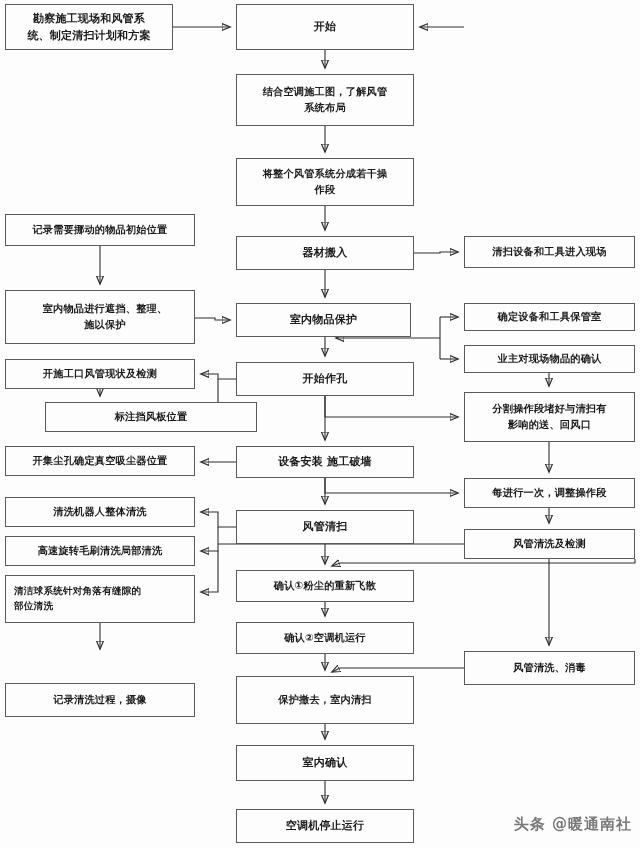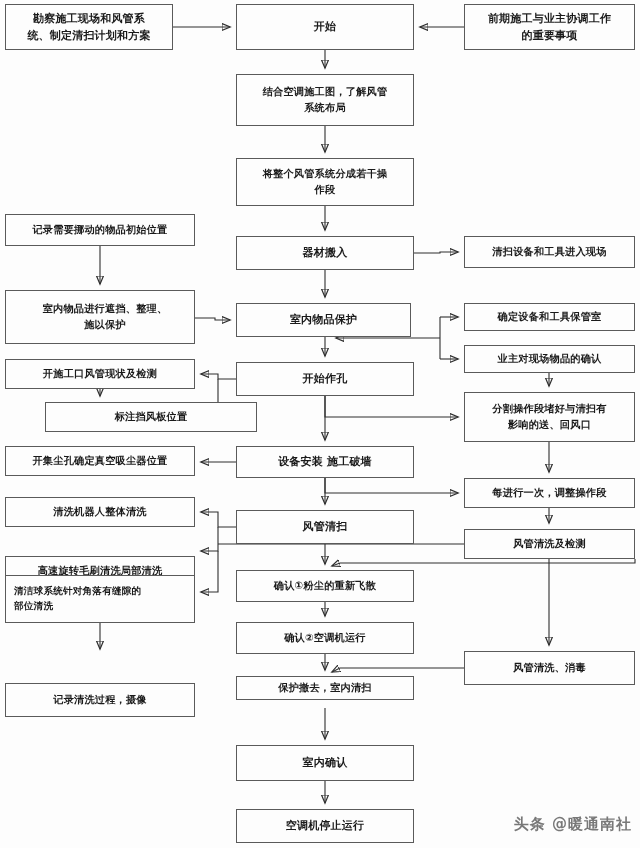--- a/index.html
+++ b/index.html
@@ -142,26 +142,20 @@
     <span>
       <span>勘察施工现场和风管系</span>
       <span>统、制定清扫计划和方案</span>
     </span>
   </div>
 
   <div class="node" style="left:236px;top:4px;width:178px;height:46px;">
     <span>开始</span>
   </div>
 
-  <div class="node" style="left:464px;top:4px;width:171px;height:46px;">
-    <span>
-      <span>前期施工与业主协调工作</span>
-      <span>的重要事项</span>
-    </span>
-  </div>
 
   <div class="node small" style="left:236px;top:74px;width:178px;height:52px;">
     <span>
       <span>结合空调施工图，了解风管</span>
       <span>系统布局</span>
     </span>
   </div>
 
   <div class="node small" style="left:236px;top:158px;width:178px;height:48px;">
     <span>
@@ -233,21 +227,21 @@
   </div>
 
   <div class="node small" style="left:5px;top:497px;width:190px;height:30px;">
     <span>清洗机器人整体清洗</span>
   </div>
 
   <div class="node" style="left:236px;top:510px;width:178px;height:34px;">
     <span>风管清扫</span>
   </div>
 
-  <div class="node small" style="left:5px;top:536px;width:190px;height:30px;margin-top:20px;">
+  <div class="node small" style="left:5px;top:536px;width:190px;height:30px;">
     <span>高速旋转毛刷清洗局部清洗</span>
   </div>
 
   <div class="node small" style="left:464px;top:529px;width:171px;height:30px;">
     <span>风管清洗及检测</span>
   </div>
 
   <div class="node tiny" style="left:5px;top:575px;width:190px;height:48px;justify-content:flex-start;text-align:left;padding-left:8px;">
     <span style="text-align:left;">
       <span>清洁球系统针对角落有缝隙的</span>
@@ -264,21 +258,21 @@
   </div>
 
   <div class="node small" style="left:5px;top:655px;width:190px;height:34px;margin-top:28px;">
     <span>记录清洗过程，摄像</span>
   </div>
 
   <div class="node small" style="left:464px;top:651px;width:171px;height:34px;">
     <span>风管清洗、消毒</span>
   </div>
 
-  <div class="node small" style="left:236px;top:676px;width:178px;height:24px;">
+  <div class="node small" style="left:236px;top:676px;width:178px;height:48px;">
     <span>保护撤去，室内清扫</span>
   </div>
 
   <div class="node" style="left:236px;top:745px;width:178px;height:36px;">
     <span>室内确认</span>
   </div>
 
   <div class="node" style="left:236px;top:809px;width:178px;height:34px;">
     <span>空调机停止运行</span>
   </div>

